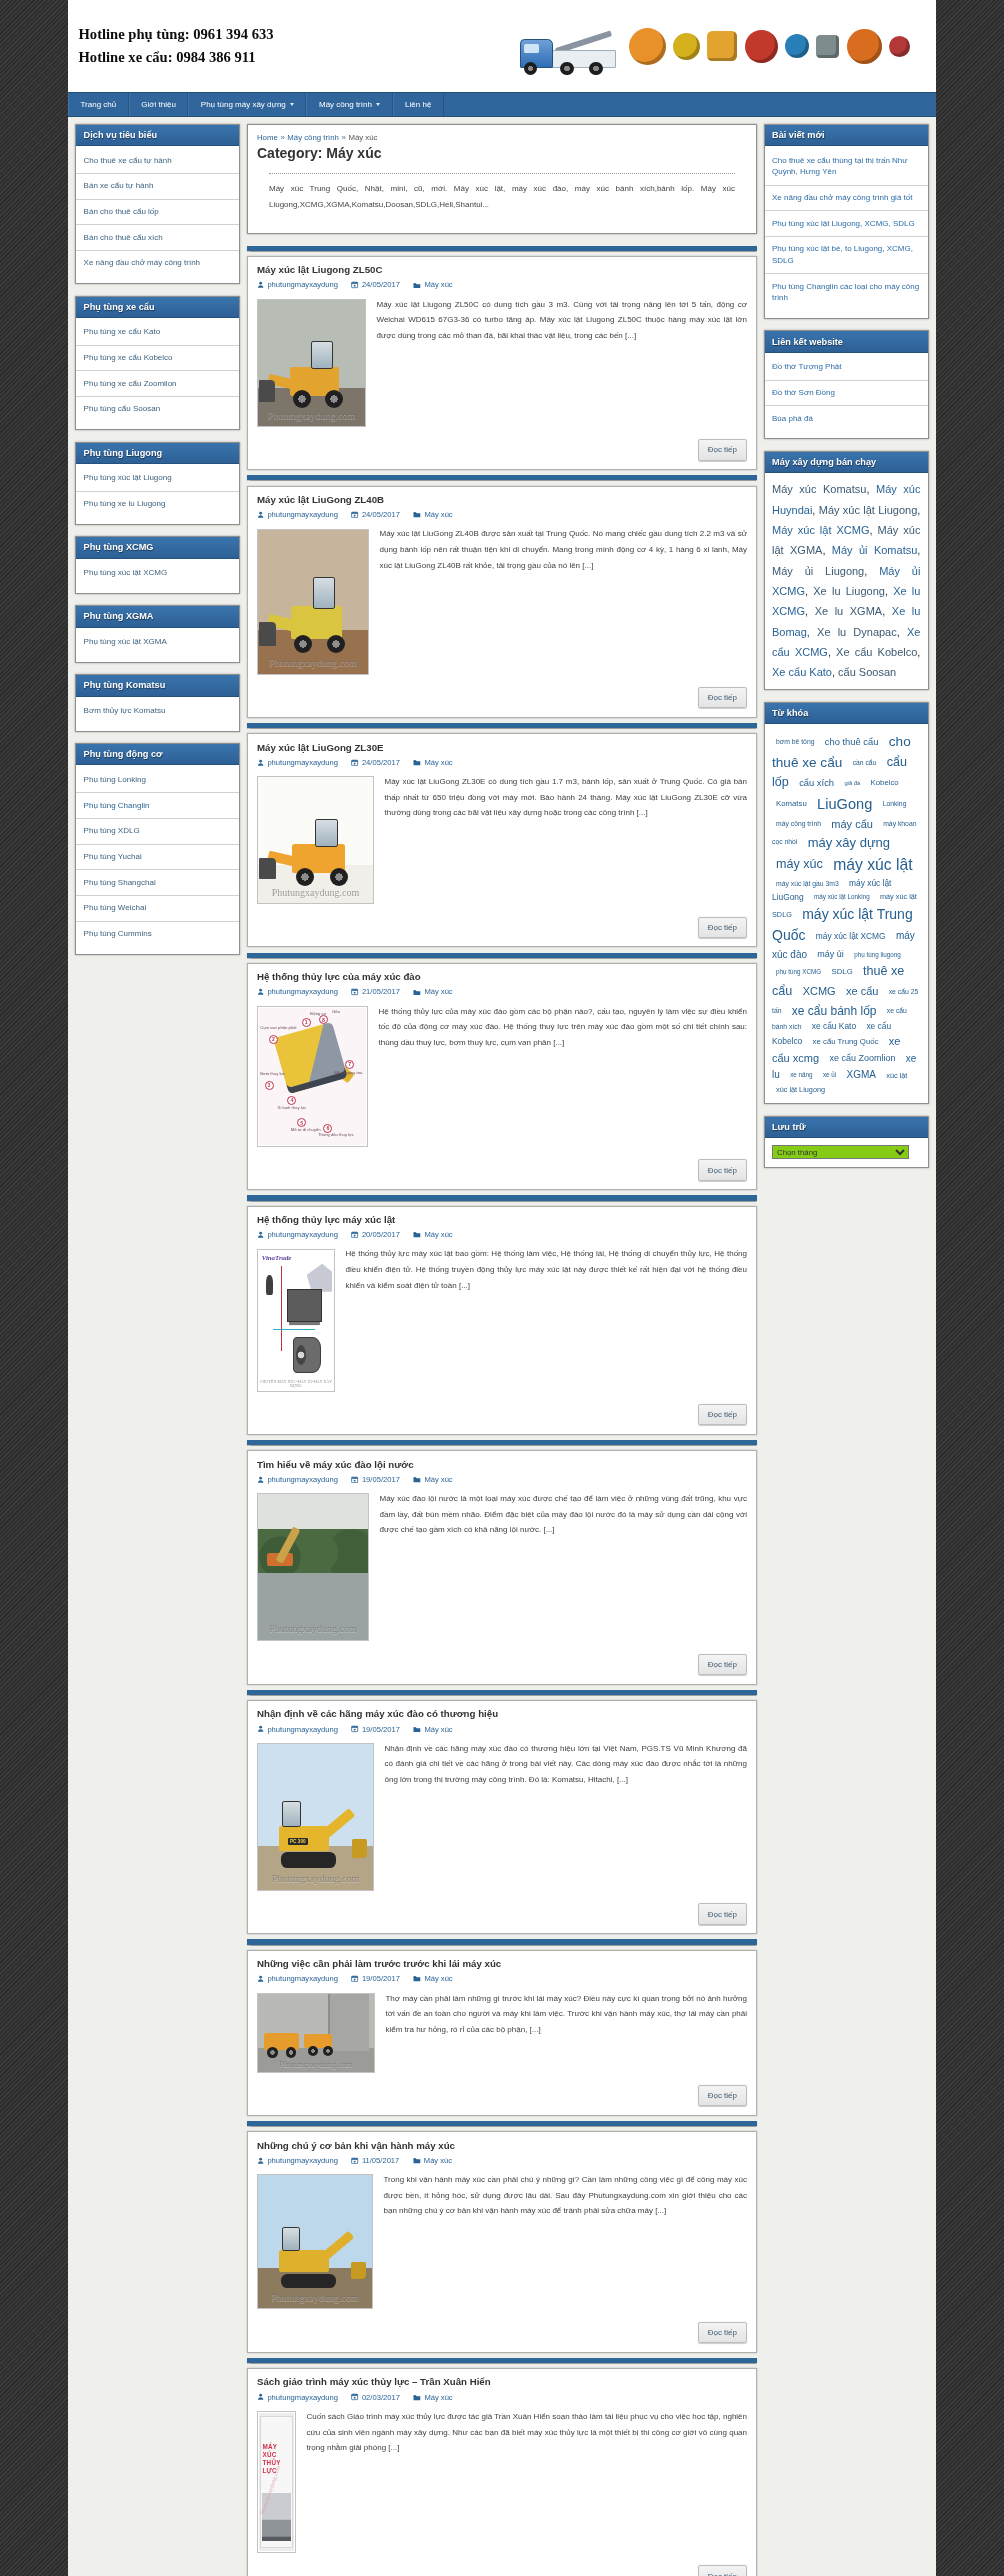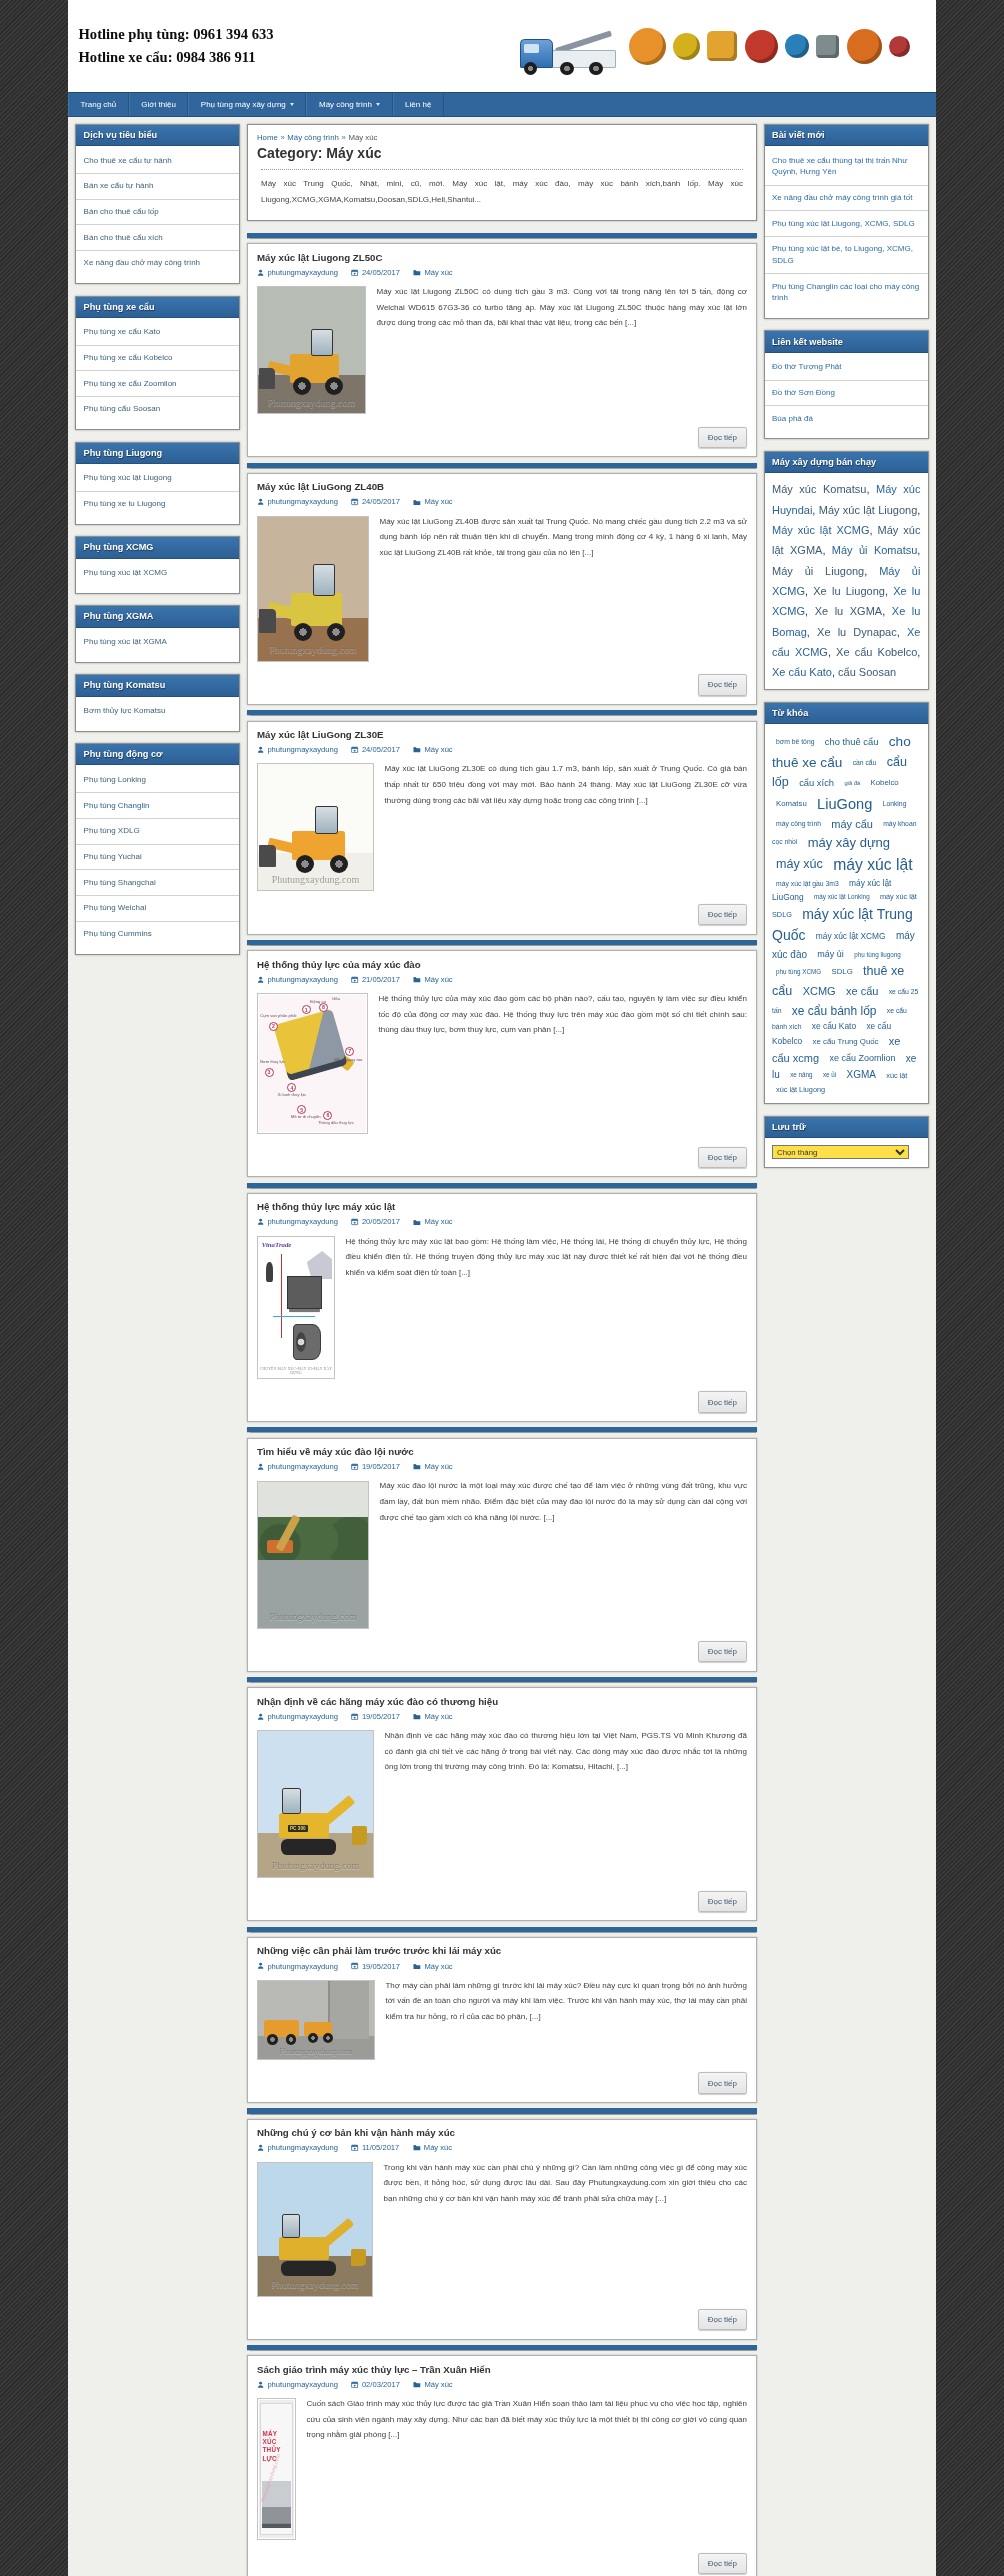--- a/index.html
+++ b/index.html
@@ -48,28 +48,28 @@
   .right .box-list a{color:#2d6da6}
   .box-list a.bright{color:#2a6496}
   .box-body{padding:7.3px}
   .search-input{width:92%;box-sizing:border-box;height:19px;background:#ececec;border:1px solid #a9a9a9;border-radius:1px;font-size:9px;color:#777;padding:0 5.2px;font-family:"Liberation Sans",sans-serif}
   .search-btn{margin-top:6.3px;background:linear-gradient(#3a74ad,#2d6095);color:#fff;font-size:8.4px;border:0.5px solid #1f4d75;border-radius:3.1px;padding:4.7px 10.5px;cursor:pointer;font-family:"Liberation Sans",sans-serif}
   .box-inline{padding:6.3px 7.3px;font-size:11px;line-height:1.85;text-align:justify}
   .box-inline a{text-decoration:none;cursor:pointer;color:#3c5a73}
   .box-inline a.alt{color:#2a6496}
   .tagcloud{padding:7.3px;line-height:1.55}
   .tagcloud a{color:#265f8f;text-decoration:none;cursor:pointer;margin:0 4px;vertical-align:middle}
-  .archive-select{width:92%;height:14px;font-size:7.8px;color:#333;border:0.5px solid #777;background:#fde047;font-family:"Liberation Sans",sans-serif}
+  .archive-select{width:92%;height:14px;font-size:7.8px;color:#333;border:0.5px solid #777;background:#84cc16;font-family:"Liberation Sans",sans-serif}
   
   .breadcrumb{font-size:7.8px;color:#555;margin:0 0 3.1px}
   .breadcrumb a{color:#2a6496;text-decoration:none;cursor:pointer}
   .breadcrumb .bc-sep{color:#4a76a0;margin:0 2.6px}
   .cat-box{padding:8.4px 9.4px}
   .cat-title{font-size:14px;font-weight:bold;color:#333;margin:1px 0 7.3px}
-  .cat-desc{border-top:1px dotted #9a9a9a;padding-top:6.3px;margin:4px;font-size:8px;color:#454545;line-height:2;text-align:justify}
+  .cat-desc{border-top:1px dotted #9a9a9a;padding-top:6.3px;margin:12px;font-size:8px;color:#454545;line-height:2;text-align:justify}
   .sep{height:5.2px;background:#2f6699;margin:5.2px 0;box-shadow:0 0.5px 1px rgba(0,0,0,.35)}
   .post{background:#fff;border:0.5px solid #b0b0b0;box-shadow:0 0 1.6px rgba(0,0,0,.25);padding:7.3px 9.4px 8.4px;margin-bottom:5.2px}
   .post-title{margin:0 0 5.2px;font-size:9.7px}
   .post-title a{color:#333;text-decoration:none;cursor:pointer}
   .meta{display:flex;gap:13.6px;align-items:center;margin-bottom:7.3px}
   .m-item{display:inline-flex;align-items:center;gap:3.1px;color:#2a6496;font-size:7.6px;cursor:pointer}
   .m-ic{display:inline-flex;align-items:center}
   .thumb{position:relative;overflow:hidden;float:left;margin:2.1px 10.5px 5.2px 0;border:0.5px solid #c3c3c3;outline:1.6px solid #fff;outline-offset:-2.1px;background:#fff;cursor:pointer}
   .thumb>div{position:absolute}
   .excerpt{margin:0;font-size:8px;color:#3e3e3e;line-height:1.95;text-align:justify}

